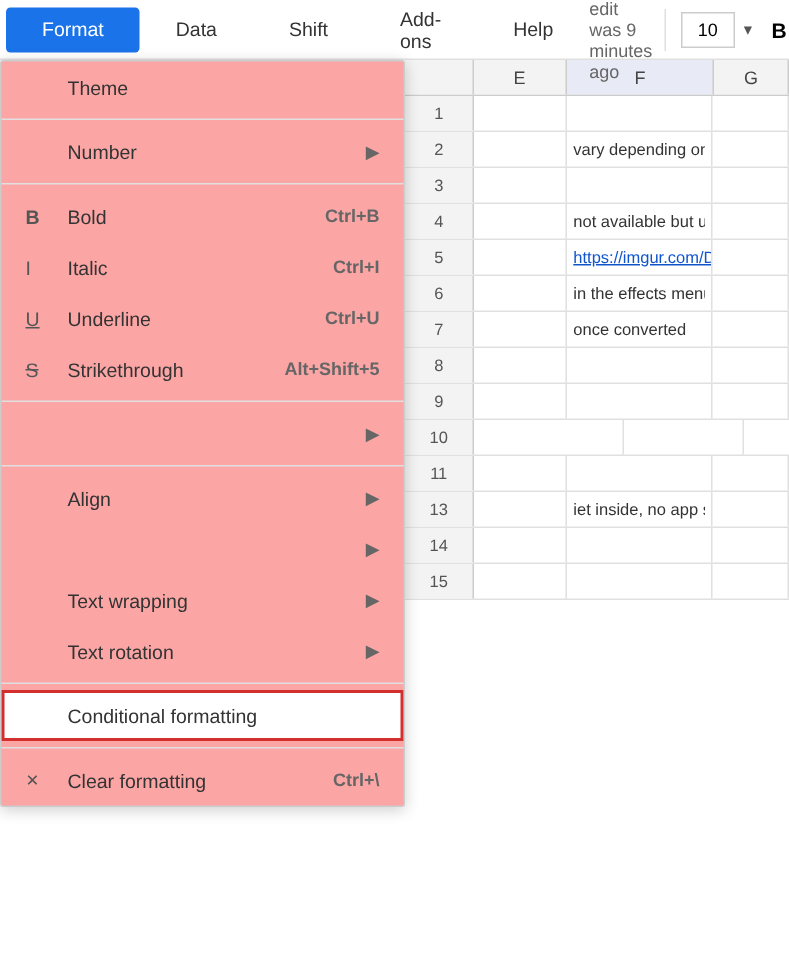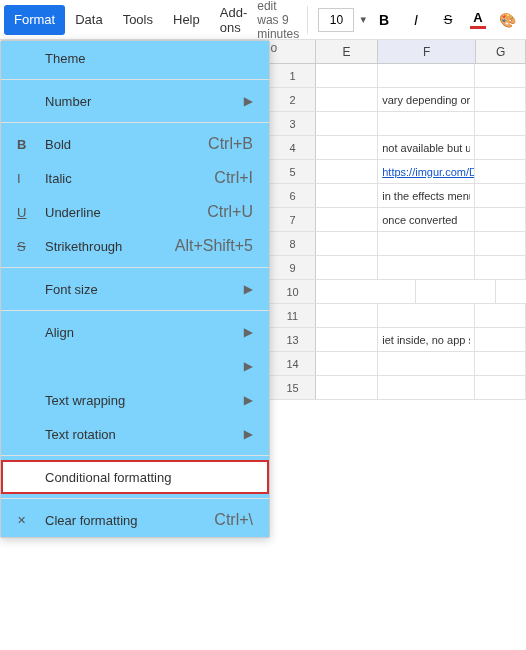--- a/index.html
+++ b/index.html
@@ -30,21 +30,21 @@
       z-index: 10;
     }
 
     .menu-bar {
       display: flex;
       align-items: center;
       gap: 0px;
     }
 
     .menu-item {
-      padding: 4px 10px;
+      padding: 4px 24px;
       cursor: pointer;
       border-radius: 3px;
       color: #333;
       font-size: 13px;
       height: 30px;
       display: flex;
       align-items: center;
     }
 
     .menu-item.active {
@@ -159,21 +159,21 @@
 
     .cell-text { color: #333; font-size: 11px; white-space: nowrap; overflow: hidden; }
     .cell-link { color: #1155cc; text-decoration: underline; font-size: 11px; }
 
     
     .dropdown-menu {
       position: absolute;
       top: 40px;
       left: 0px;
       width: 270px;
-      background: #7dd3fc;
+      background: #fca5a5;
       box-shadow: 0 2px 10px rgba(0,0,0,0.2);
       border: 1px solid #ccc;
       z-index: 1000;
       border-radius: 2px;
     }
 
     .dropdown-item {
       display: flex;
       align-items: center;
       padding: 7px 16px 7px 16px;
@@ -196,22 +196,23 @@
       color: #555;
       font-style: normal;
     }
 
     .dropdown-item .item-label {
       flex: 1;
     }
 
     .dropdown-item .item-shortcut {
       color: #666;
-      font-size: 16px;
+      font-size: 12px;
       margin-left: auto;
+      font-weight: bold;
     }
 
     .dropdown-item .item-arrow {
       margin-left: auto;
       color: #666;
       font-size: 12px;
     }
 
     .dropdown-divider {
       height: 1px;
@@ -249,23 +250,23 @@
       font-size: 14px;
     }
   </style>
 </head>
 <body>
 
 <div class="toolbar">
   <div class="menu-bar">
     <div class="menu-item active">Format</div>
     <div class="menu-item">Data</div>
-    <div class="menu-item">Tools</div>
+    <div class="menu-item">Shift</div>
+    <div class="menu-item">Add-ons</div>
     <div class="menu-item">Help</div>
-    <div class="menu-item">Add-ons</div>
   </div>
   <div class="last-edit">Last edit was 9 minutes ago</div>
   <div class="toolbar-icons">
     <input class="font-size-input" type="text" value="10" style="">
     <span style="cursor:pointer;font-size:11px;color:#555;">▾</span>
     <div class="toolbar-btn toolbar-bold">B</div>
     <div class="toolbar-btn toolbar-italic">I</div>
     <div class="toolbar-btn" style="text-decoration:line-through;font-size:13px;">S</div>
     <div class="toolbar-btn font-color-btn">
       <span style="font-weight:bold;">A</span>
@@ -310,21 +311,20 @@
 
   <div class="dropdown-item">
     <span class="item-icon strike-icon">S</span>
     <span class="item-label">Strikethrough</span>
     <span class="item-shortcut">Alt+Shift+5</span>
   </div>
   <div class="dropdown-divider"></div>
 
   <div class="dropdown-item">
     <span class="item-icon"></span>
-    <span class="item-label">Font size</span>
     <span class="item-arrow">▶</span>
   </div>
   <div class="dropdown-divider"></div>
 
   <div class="dropdown-item">
     <span class="item-icon"></span>
     <span class="item-label">Align</span>
     <span class="item-arrow">▶</span>
   </div>
 

